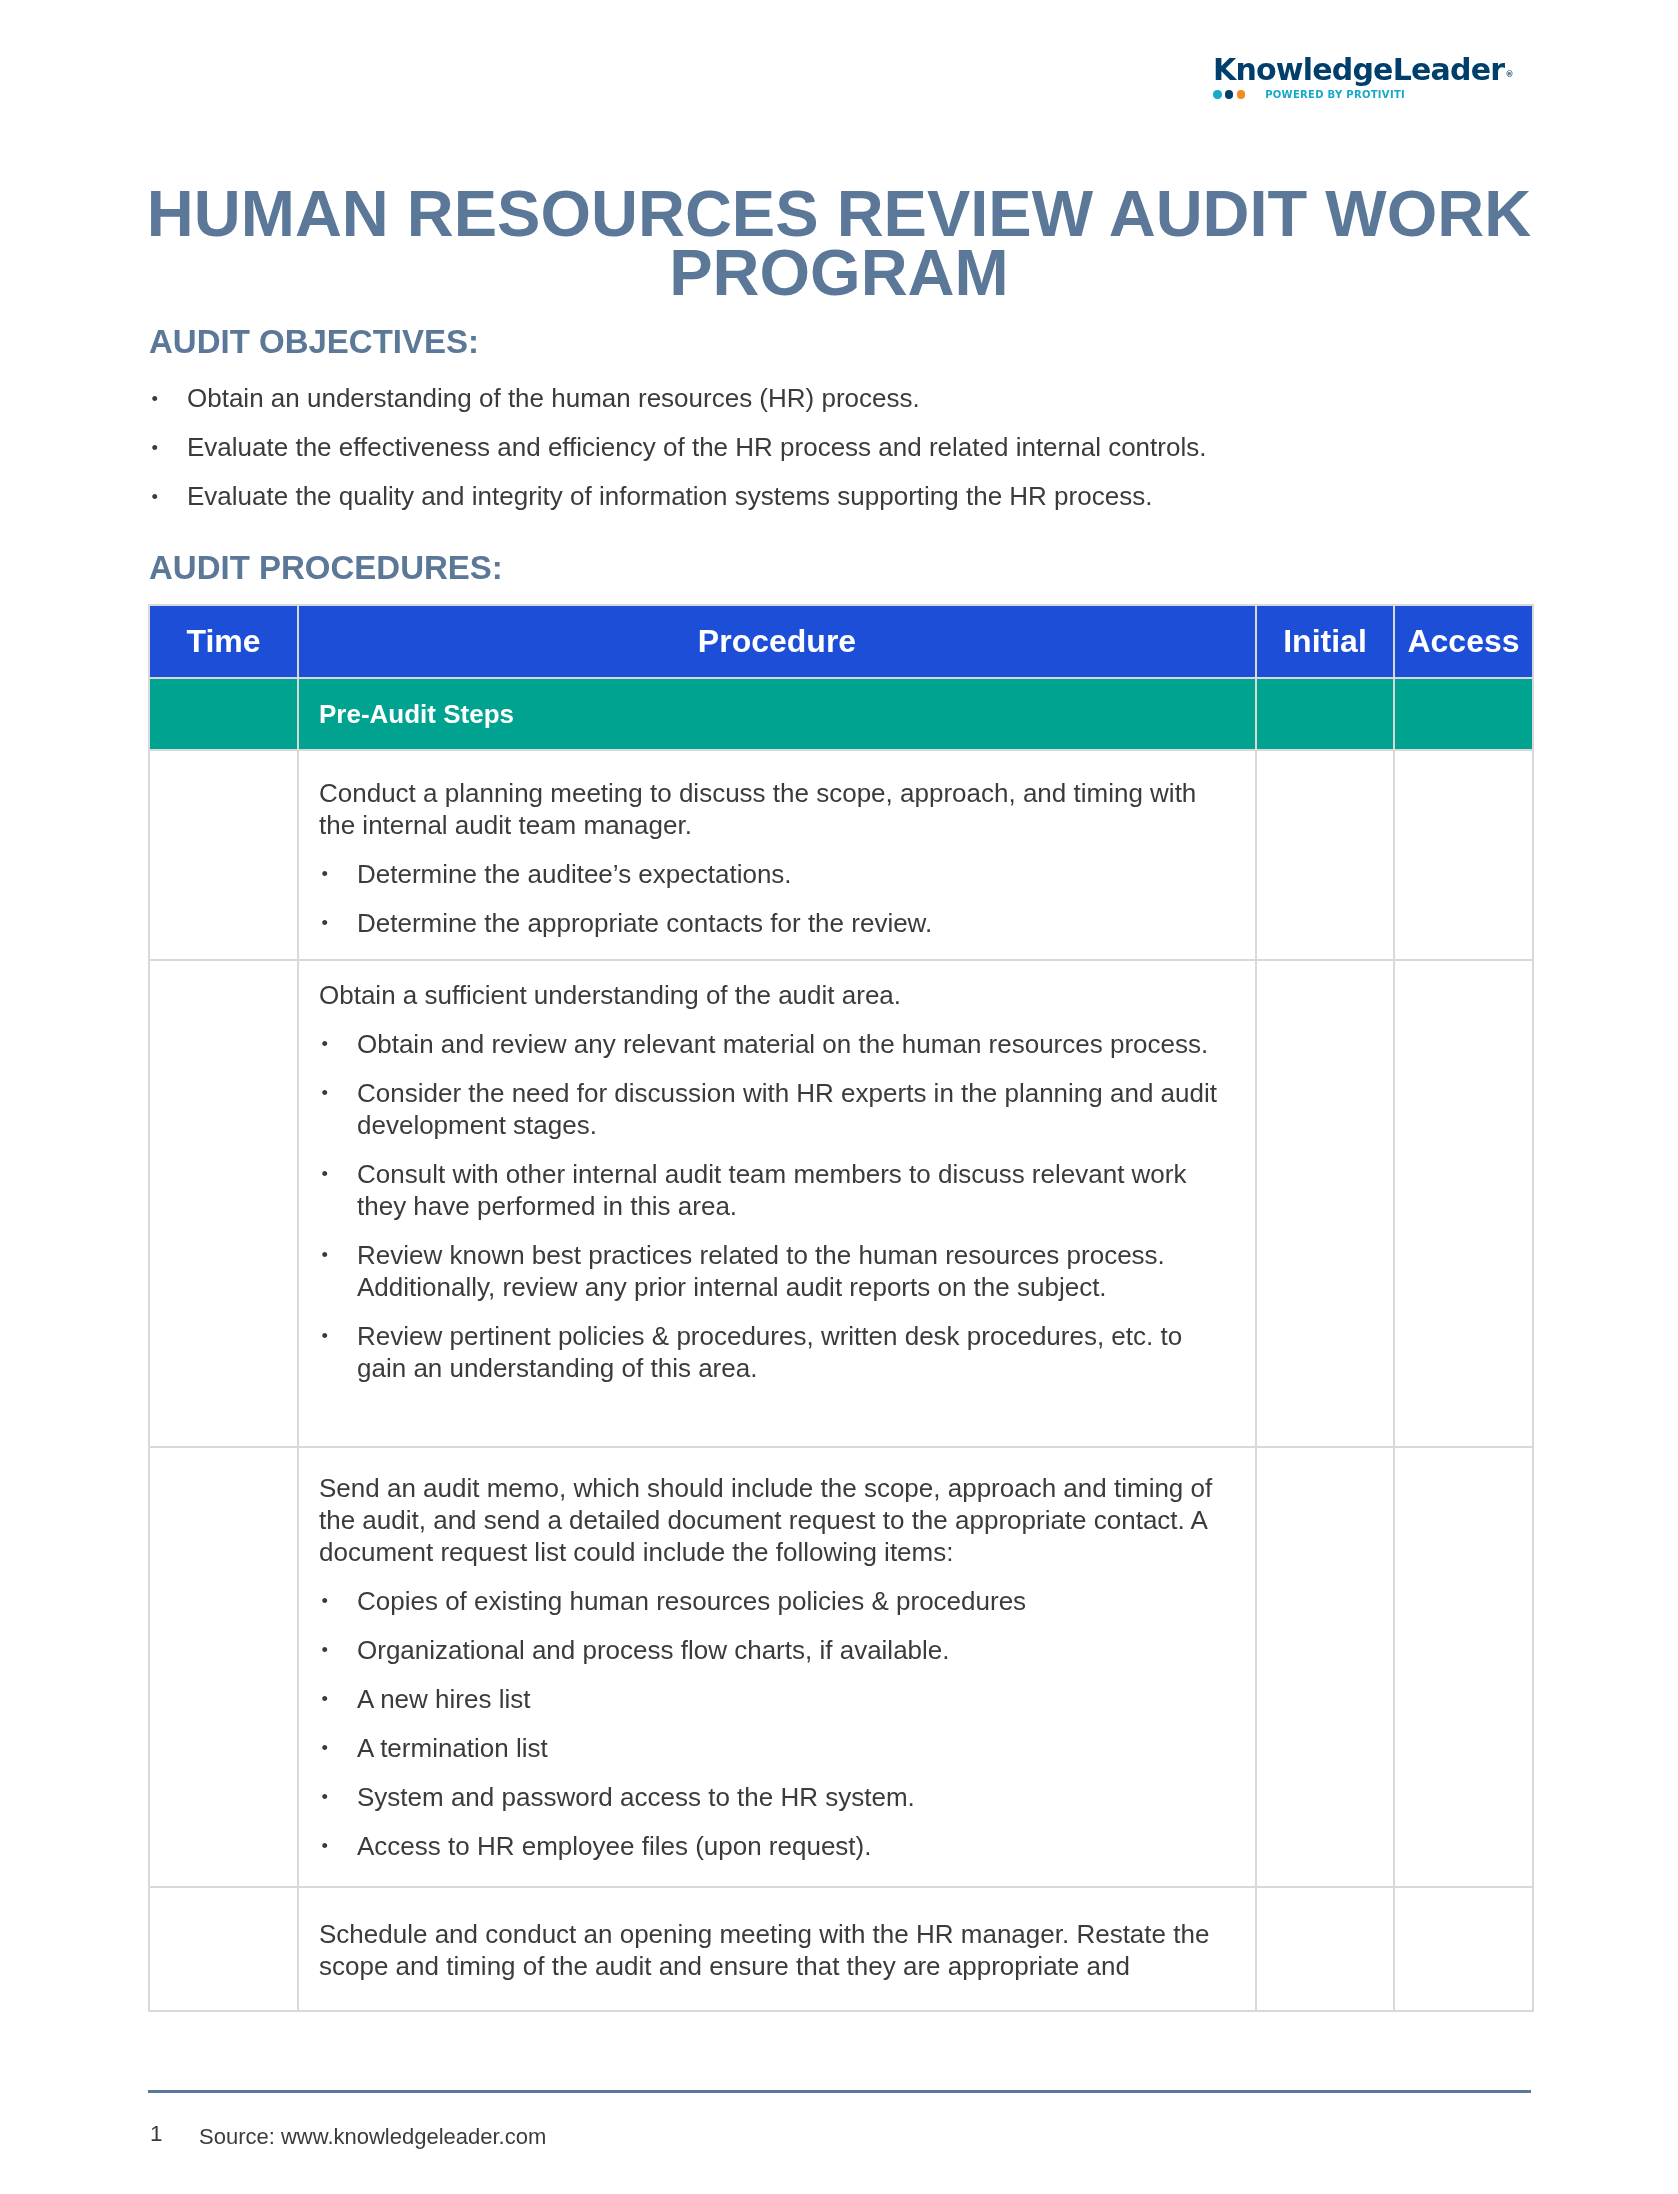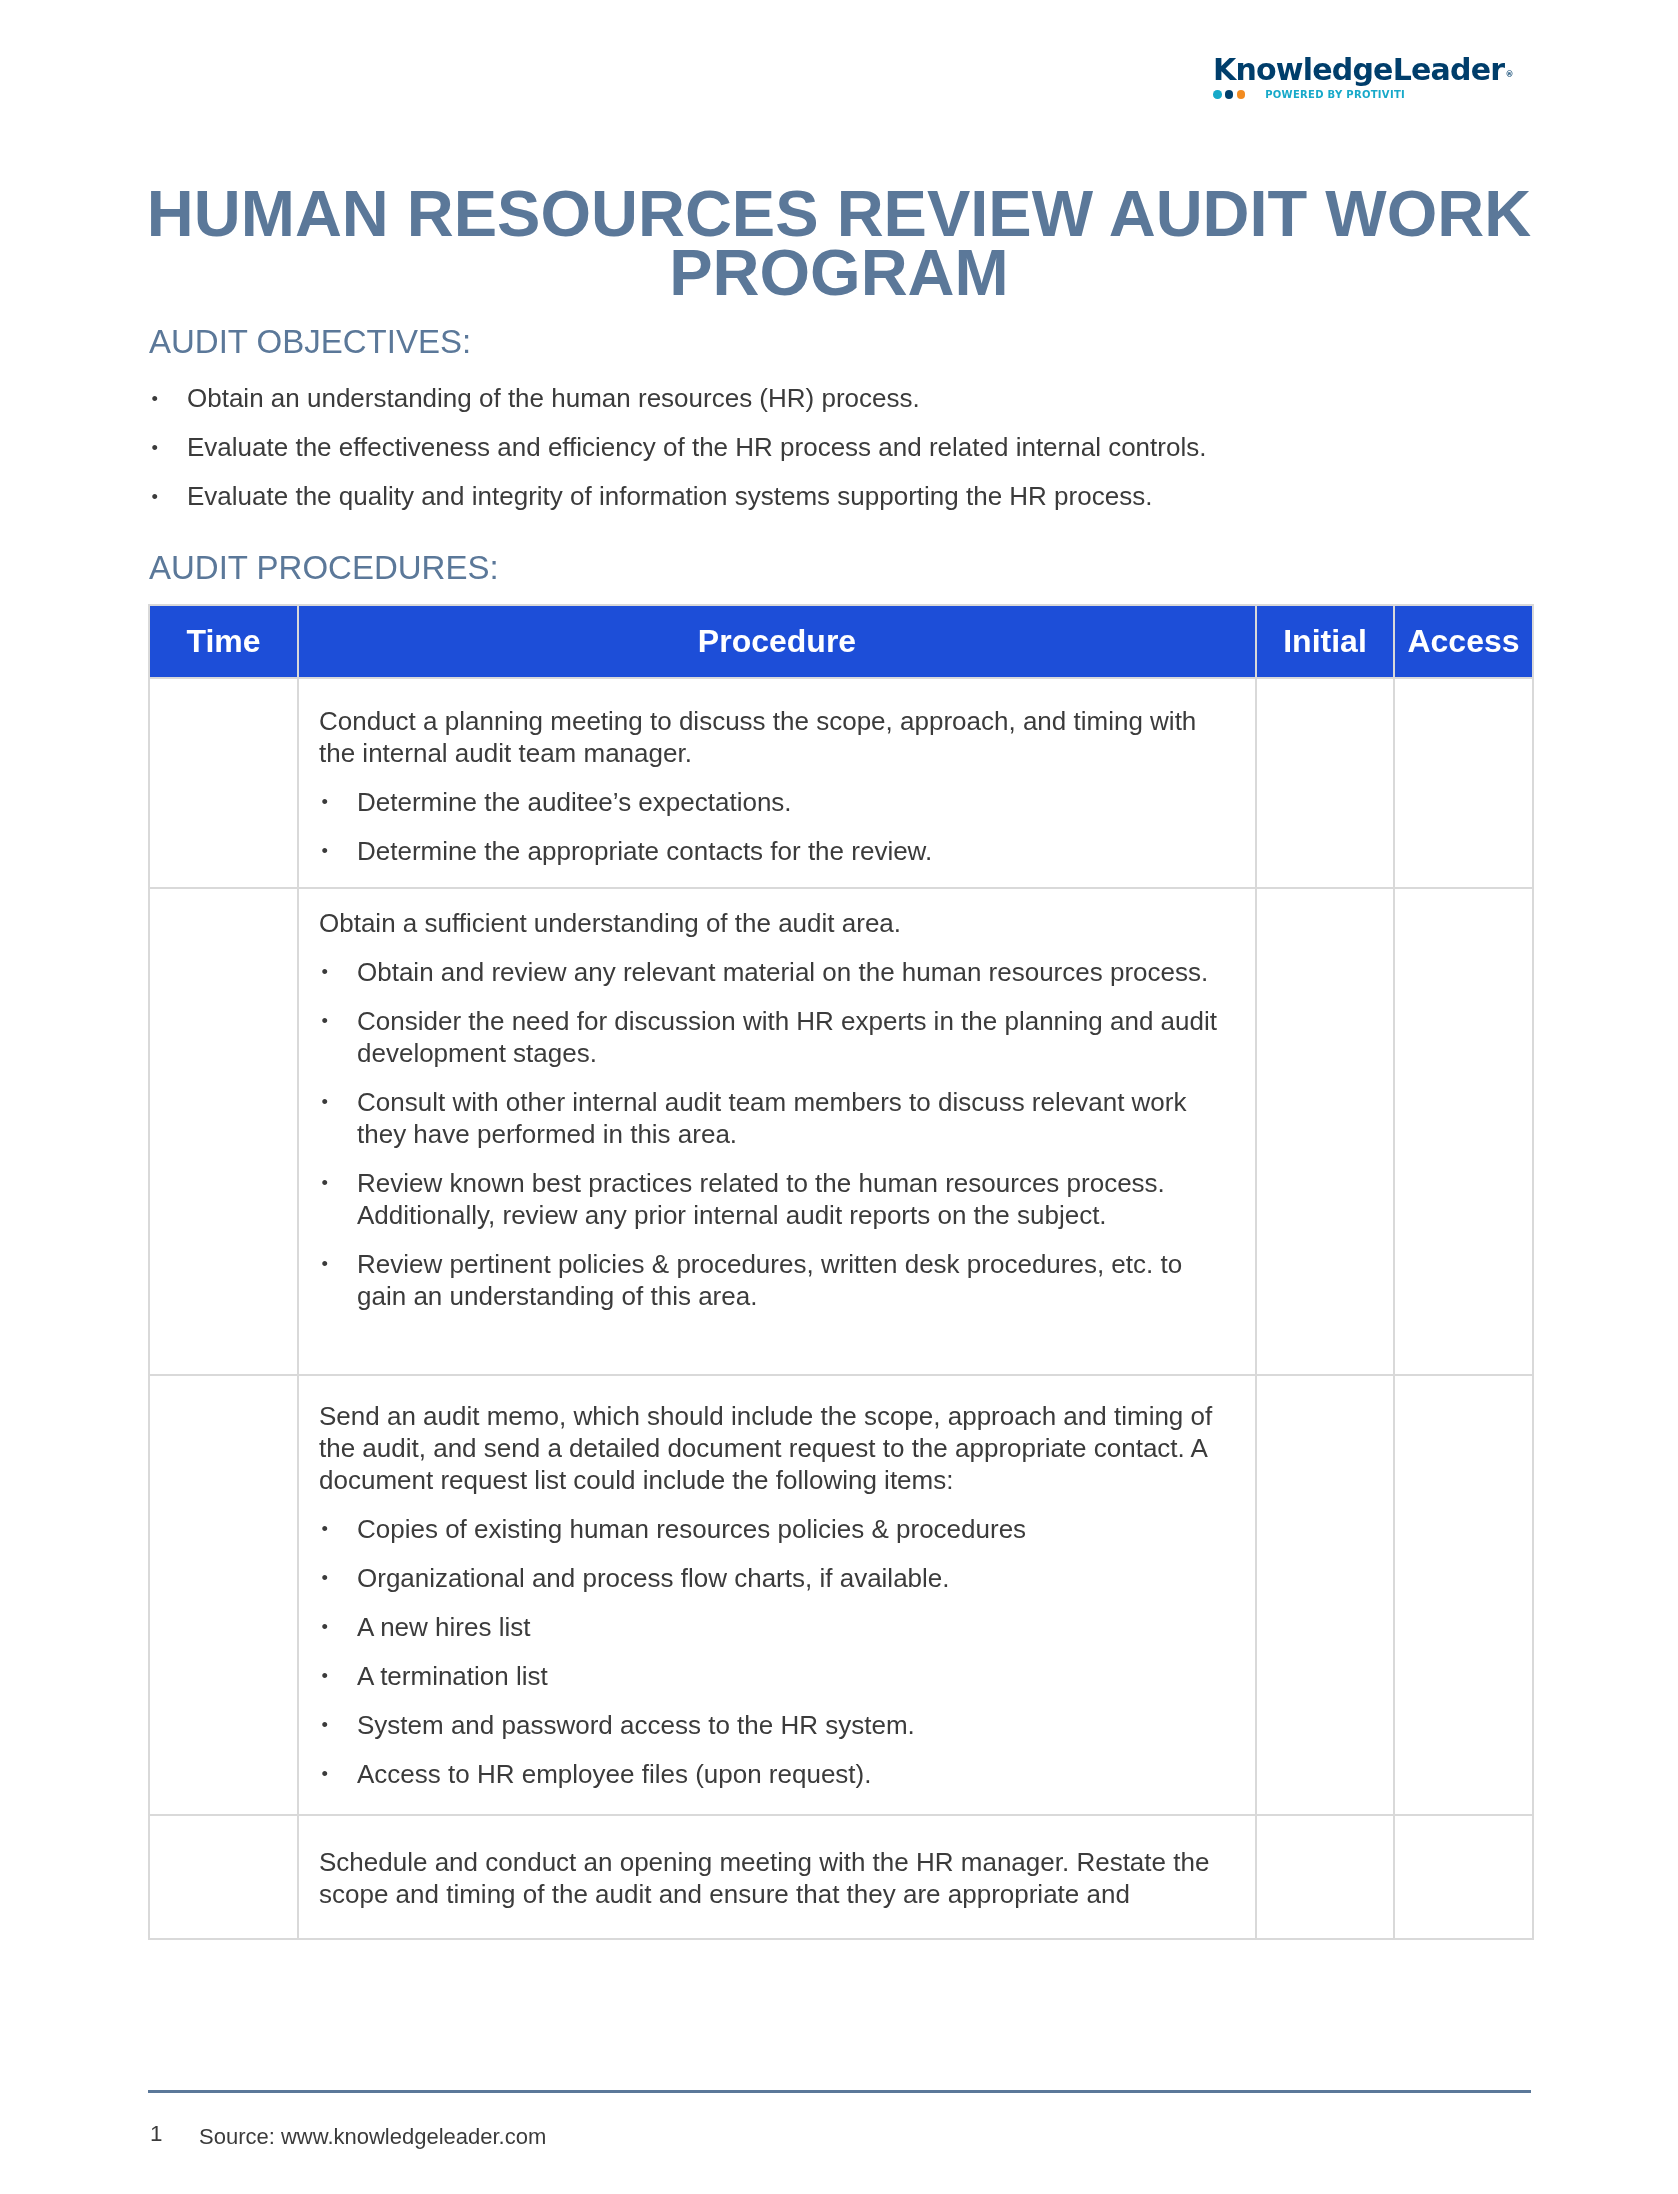--- a/index.html
+++ b/index.html
@@ -11,21 +11,21 @@
                  color: #003e6b; letter-spacing: -0.8px; line-height: 39px; white-space: nowrap; }
     .logo-reg { font-size: 8px; vertical-align: top; position: relative; top: 5.3px; margin-left: 1.3px; }
     .logo-sub { display: flex; align-items: center; }
     .dot { width: 8.6px; height: 8.6px; border-radius: 50%; margin-right: 3.3px; display: inline-block; }
     .powered { font-family: "DejaVu Sans", sans-serif; font-weight: bold; font-size: 10px;
                color: #17a9c9; margin-left: 16.5px; letter-spacing: 0.3px; }
 
     .title { position: absolute; left: 0; width: 1678px; top: 184px; text-align: center;
              font-weight: bold; font-size: 65px; color: #5b7899; line-height: 59px; margin: 0; }
 
-    .section-h { position: absolute; left: 149px; font-weight: normal; font-size: 33px;
+    .section-h { position: absolute; left: 149px; font-weight: bold; font-size: 33px;
                  color: #5b7899; line-height: 39px; margin: 0; }
 
     .obj-list { position: absolute; left: 149px; top: 374px; margin: 0; padding: 0; list-style: none; }
     .obj-list li { font-size: 26px; line-height: 49px; display: flex; white-space: nowrap; }
     .bullet { width: 38px; flex: none; font-size: 18.4px; padding-left: 2.6px; box-sizing: border-box; }
 
     table.proc { position: absolute; left: 148px; top: 604px; width: 1383px; border-collapse: collapse; table-layout: fixed; }
     table.proc td, table.proc th { border: 2px solid #d9d9d9; padding: 0; vertical-align: top; }
     table.proc th { background: #1d4ed8; color: #ffffff; font-weight: bold; font-size: 32px; height: 71px;
                     text-align: center; vertical-align: middle; }
@@ -86,20 +86,26 @@
   </colgroup>
   <thead>
     <tr>
       <th>Time</th>
       <th>Procedure</th>
       <th>Initial</th>
       <th>Access</th>
     </tr>
   </thead>
   <tbody>
+    <tr class="section-row">
+      <td></td>
+      <td><span class="section-label">Pre-Audit Steps</span></td>
+      <td></td>
+      <td></td>
+    </tr>
 
     <tr style="height:154px">
       <td></td>
       <td class="cell-proc">
         <p class="lead">Conduct a planning meeting to discuss the scope, approach, and timing with the internal audit team manager.</p>
         <ul class="sub-list">
           <li>
               <span class="bullet">•</span>
               <span>Determine the auditee’s expectations.</span>
             </li>

